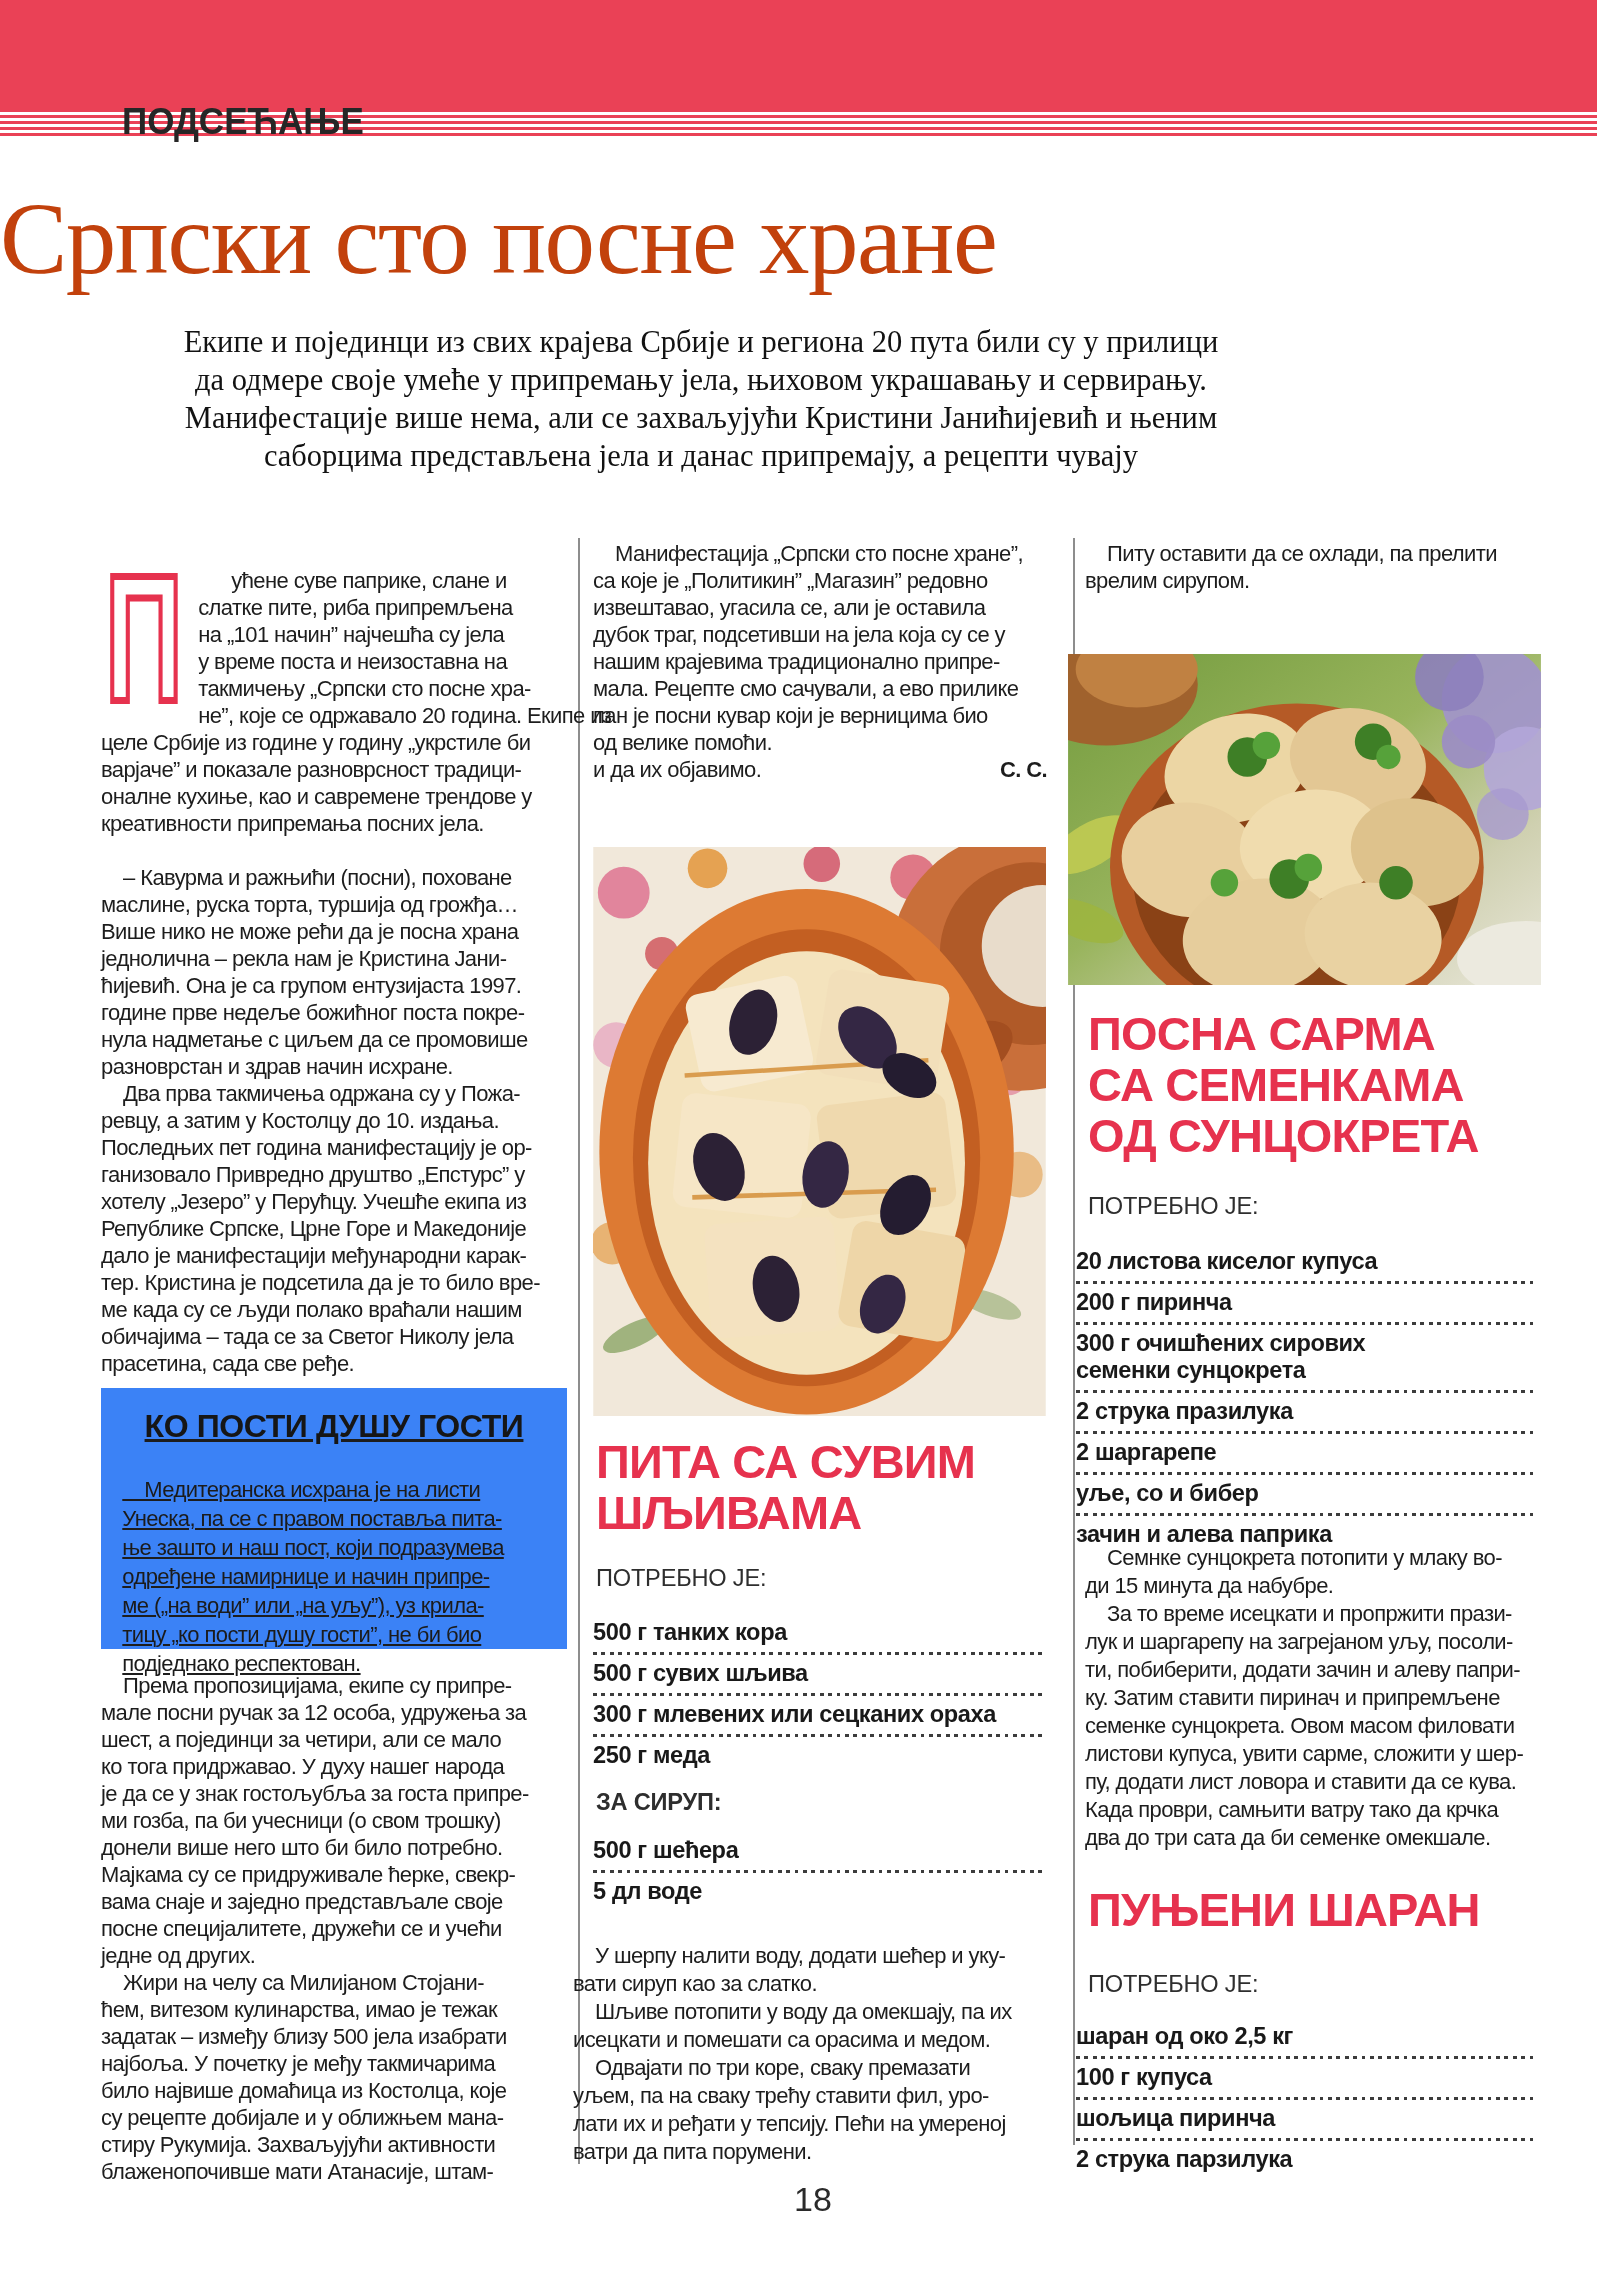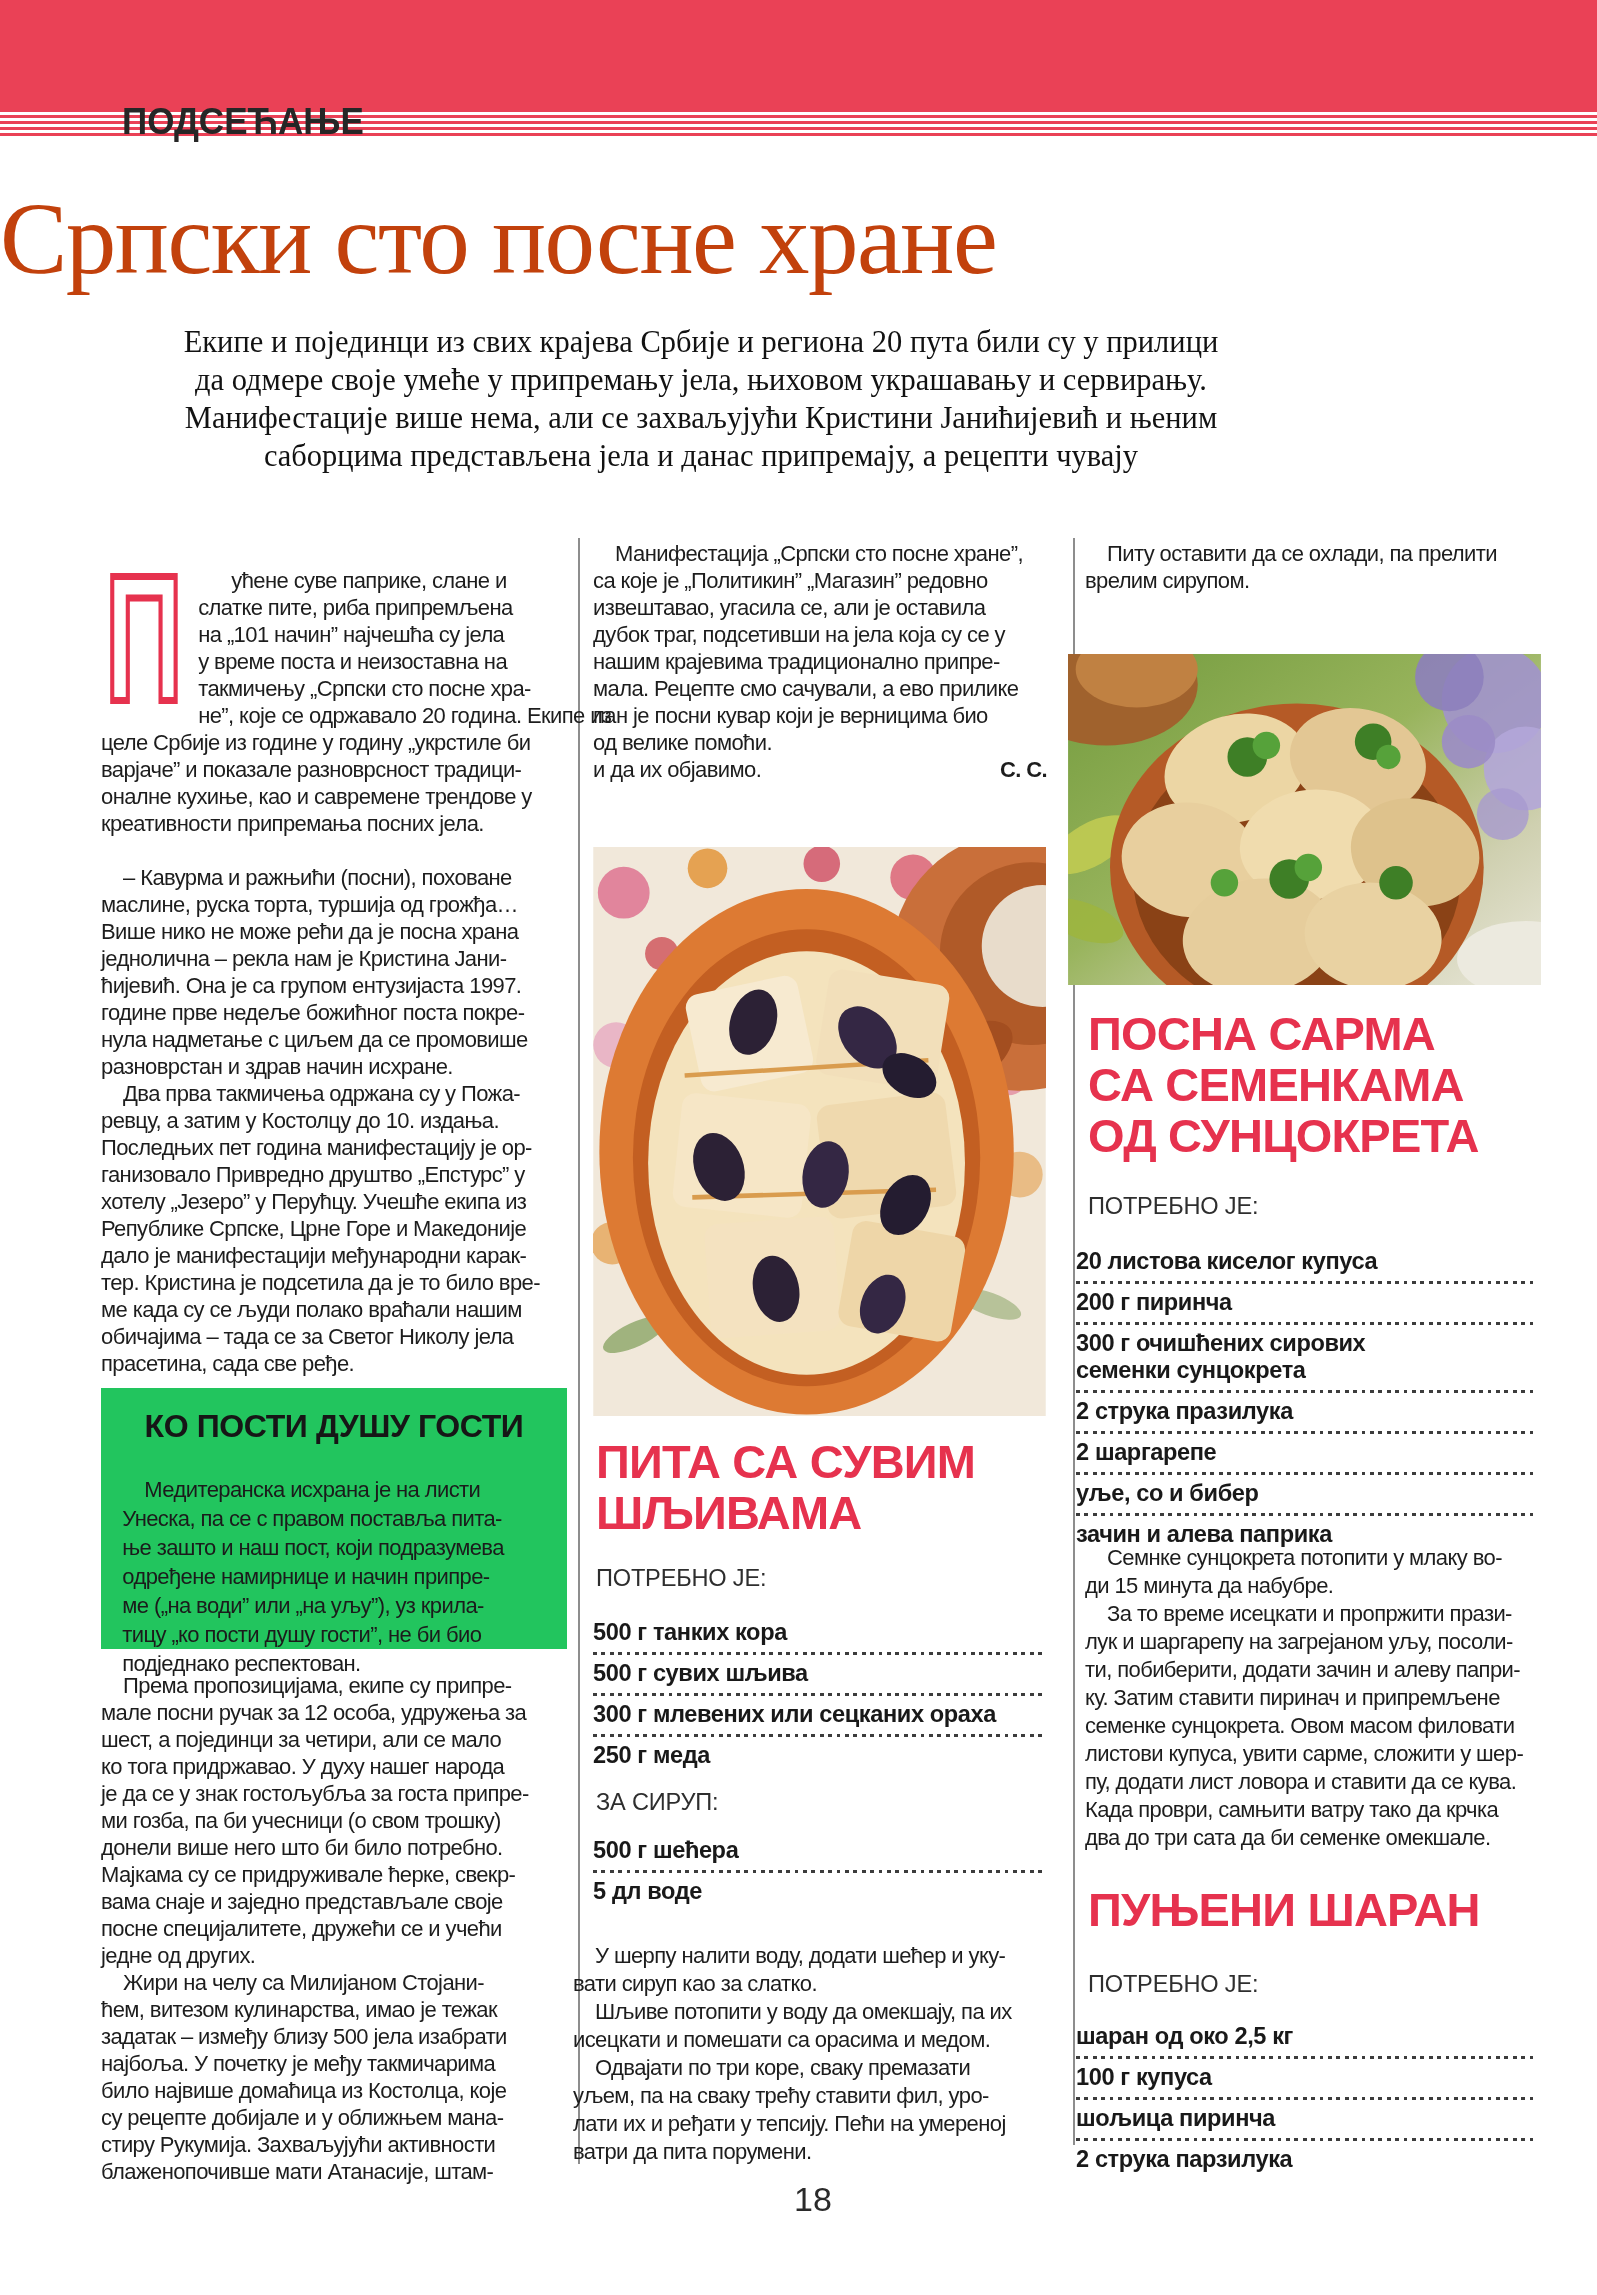--- a/index.html
+++ b/index.html
@@ -16,21 +16,21 @@
   .subtitle{position:absolute;left:0;top:323px;width:1402px;text-align:center;white-space:pre;
             font-family:"Liberation Serif",serif;font-size:30.5px;line-height:38px;color:#121212;}
   
   .vrule{position:absolute;width:1.5px;background:#8d8d8d;}
   #vrule1{left:578px;top:538px;height:1626px;}
   #vrule2{left:1073px;top:538px;height:1607px;}
   .bt{white-space:pre;font-size:22px;line-height:27px;letter-spacing:-0.6px;color:#1d1d1d;}
   #col1{position:absolute;left:101px;top:540px;width:466px;}
   .dropcap{float:left;width:85px;height:142px;margin:3px 12.2px 0 0;}
   
-  .greenbox{background:#22c55e;margin-top:10.7px;padding:20px 21.3px 23px 21.3px;height:261px;box-sizing:border-box;}
+  .greenbox{background:#3b82f6;margin-top:10.7px;padding:20px 21.3px 23px 21.3px;height:261px;box-sizing:border-box;text-decoration:underline;}
   .greenbox .gtitle{text-align:center;font-weight:bold;font-size:32px;letter-spacing:-0.4px;color:#161616;margin-bottom:30.5px;}
   .greenbox .gbody{white-space:pre;font-size:22px;line-height:29px;letter-spacing:-0.6px;color:#1b1b1b;}
   .p-after-box{margin-top:23px;}
   
   #col2p{position:absolute;left:593px;top:540px;width:454px;}
   .sigrow{display:flex;justify-content:space-between;width:454px;font-size:22px;line-height:27px;letter-spacing:-0.6px;}
   .sig{font-weight:bold;}
   
   .photo{position:absolute;overflow:hidden;}
   #photo-pita{left:593px;top:847px;width:453px;height:569px;}
@@ -205,21 +205,21 @@
   <div class="needed" style="left:596px;top:1565px;">ПОТРЕБНО ЈЕ:</div>
   <div class="inglist" style="left:593px;top:1619px;width:454px;">
     <div class="ing">500 г танких кора</div>
     <div class="dots"></div>
     <div class="ing">500 г сувих шљива</div>
     <div class="dots"></div>
     <div class="ing">300 г млевених или сецканих ораха</div>
     <div class="dots"></div>
     <div class="ing">250 г меда</div>
   </div>
-  <div class="needed" style="left:596px;top:1789px;">ЗА СИРУП:</div>
+  <div class="needed" style="left:596px;top:1789px;font-weight:bold;">ЗА СИРУП:</div>
   <div class="inglist" style="left:593px;top:1837px;width:454px;">
     <div class="ing">500 г шећера</div>
     <div class="dots"></div>
     <div class="ing">5 дл воде</div>
   </div>
   <div class="instr" style="left:573px;top:1942px;width:454px;">    У шерпу налити воду, додати шећер и уку-
 вати сируп као за слатко.
     Шљиве потопити у воду да омекшају, па их
 исецкати и помешати са орасима и медом.
     Одвајати по три коре, сваку премазати

